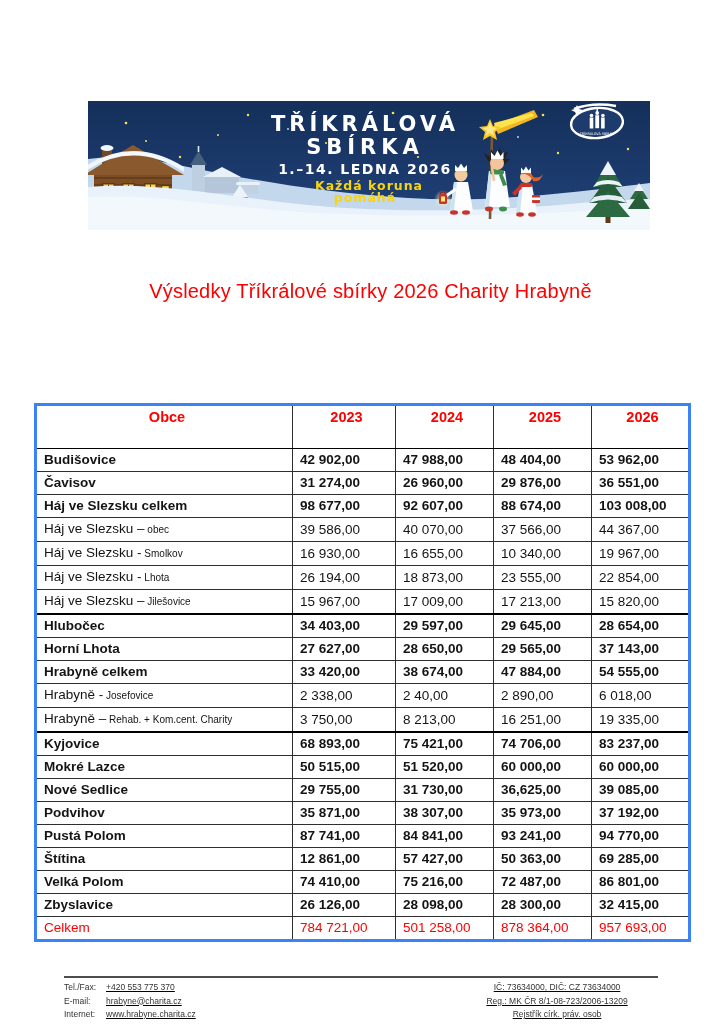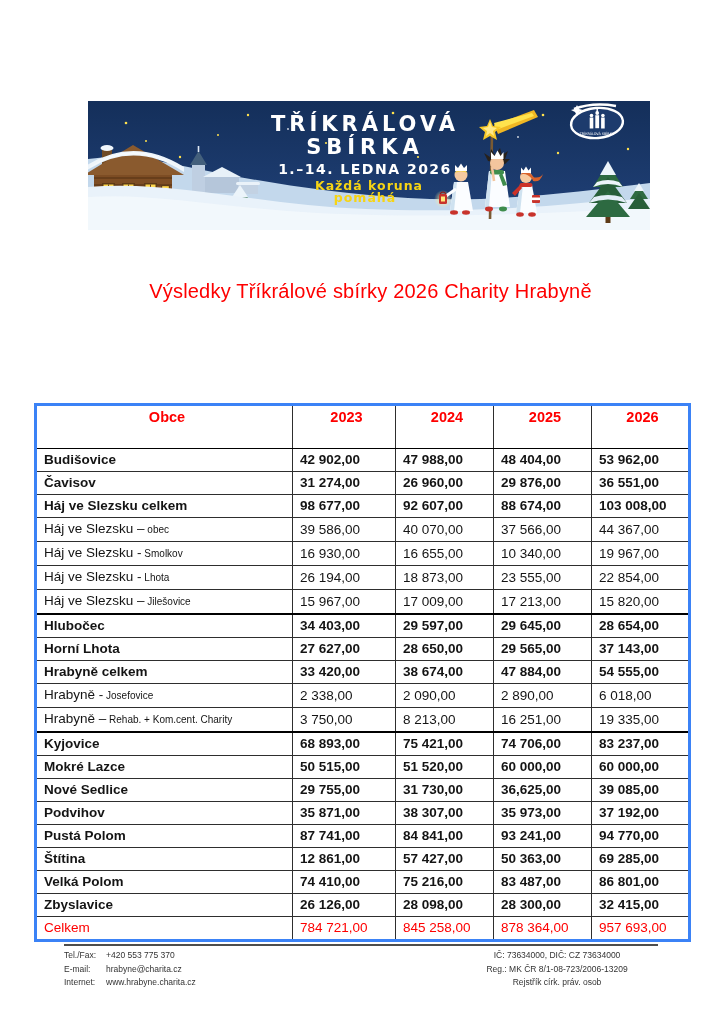--- a/index.html
+++ b/index.html
@@ -38,21 +38,21 @@
     color:#fe0000; font-weight:700; text-align:center; font-size:14.5px;
     border-bottom:1.5px solid #000;
   }
   .results tbody td { height:22px; line-height:22px; }
   .results tbody tr.b td { font-weight:700; }
   .results tbody tr.red td { color:#fe0000; font-weight:400; }
   .results tbody tr.tt td { border-top:2px solid #000; }
   .results .sm { font-size:10px; }
 
   
-  .footer { position:absolute; left:64px; top:944px; width:594px; }
+  .footer { position:absolute; left:64px; top:976px; width:594px;text-decoration:underline; }
   .footer-line { border-top:2px solid #4d4d4d; height:0; margin-bottom:3px; }
   .footer-cols {
     display:flex; justify-content:space-between;
     font-size:8.5px; color:#333333; line-height:1.6;
   }
   .fcol.fleft  { text-align:left;  width:33%; }
   .fcol.fcenter{ text-align:center; width:34%; }
   .fcol.fright { text-align:right; width:33%; }
   .flabel { display:inline-block; min-width:42px; }
 </style>
@@ -327,21 +327,21 @@
         <tr class="b">
           <td><span>Hrabyně celkem</span></td>
           <td>33 420,00</td>
           <td>38 674,00</td>
           <td>47 884,00</td>
           <td>54 555,00</td>
         </tr>
         <tr class="">
           <td><span>Hrabyně -</span><span class="sm"> Josefovice</span></td>
           <td>2 338,00</td>
-          <td>2 090,00</td>
+          <td>2 40,00</td>
           <td>2 890,00</td>
           <td>6 018,00</td>
         </tr>
         <tr class="">
           <td><span>Hrabyně –</span><span class="sm"> Rehab. + Kom.cent. Charity</span></td>
           <td>3 750,00</td>
           <td>8 213,00</td>
           <td>16 251,00</td>
           <td>19 335,00</td>
         </tr>
@@ -384,34 +384,34 @@
           <td><span>Štítina</span></td>
           <td>12 861,00</td>
           <td>57 427,00</td>
           <td>50 363,00</td>
           <td>69 285,00</td>
         </tr>
         <tr class="b">
           <td><span>Velká Polom</span></td>
           <td>74 410,00</td>
           <td>75 216,00</td>
-          <td>83 487,00</td>
+          <td>72 487,00</td>
           <td>86 801,00</td>
         </tr>
         <tr class="b">
           <td><span>Zbyslavice</span></td>
           <td>26 126,00</td>
           <td>28 098,00</td>
           <td>28 300,00</td>
           <td>32 415,00</td>
         </tr>
         <tr class="b red">
           <td><span>Celkem</span></td>
           <td>784 721,00</td>
-          <td>845 258,00</td>
+          <td>501 258,00</td>
           <td>878 364,00</td>
           <td>957 693,00</td>
         </tr>
       </tbody>
   </table>
 
   <div class="footer">
     <div class="footer-line"></div>
     <div class="footer-cols">
       <div class="fcol fleft">

